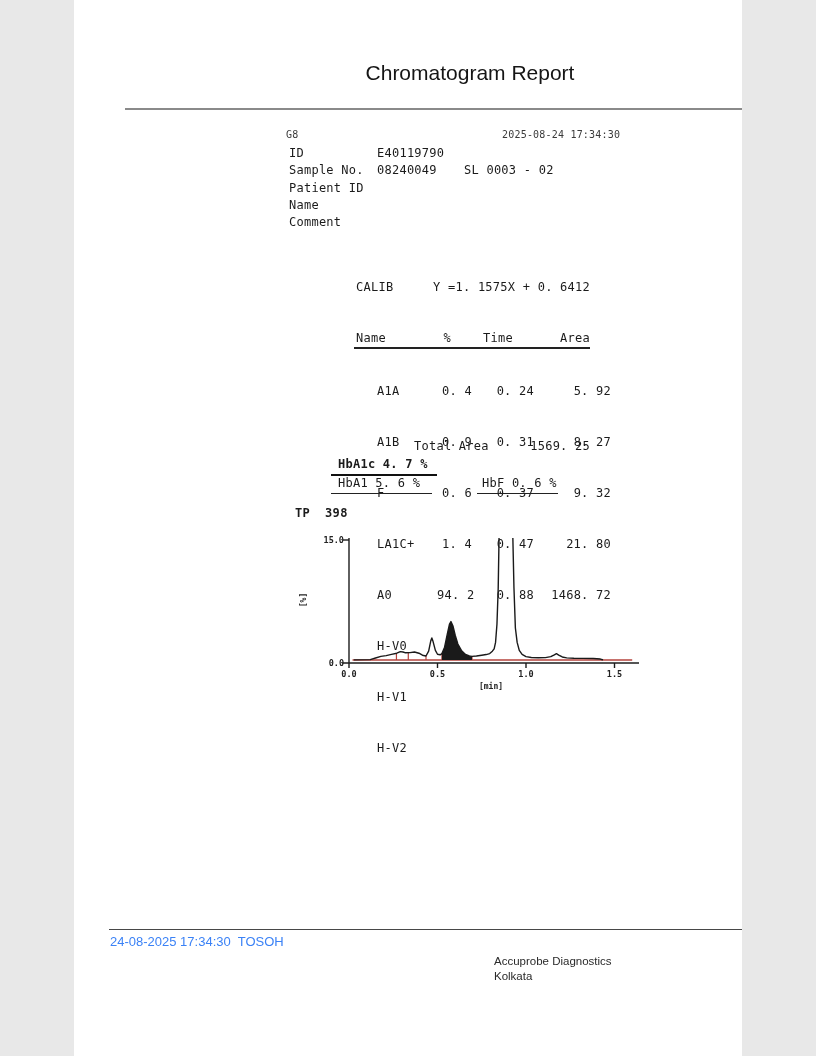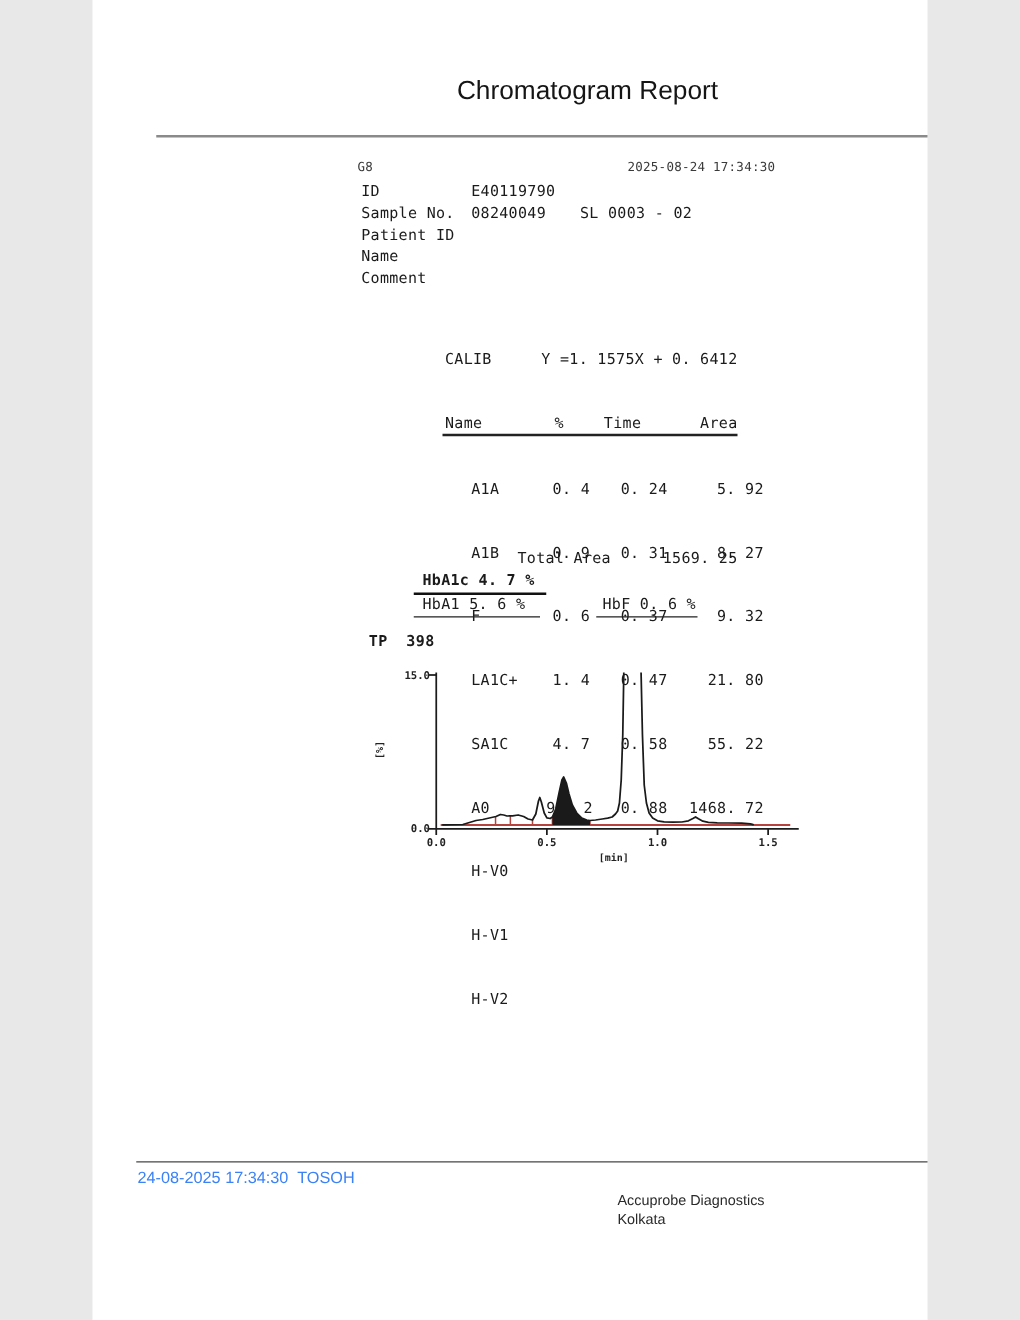--- a/index.html
+++ b/index.html
@@ -71,23 +71,20 @@
     <div class="grid">
       <span>A1B</span><span>0. 9</span><span>0. 31</span><span>8. 27</span>
     </div>
     <div class="grid">
       <span>F</span><span>0. 6</span><span>0. 37</span><span>9. 32</span>
     </div>
     <div class="grid">
       <span>LA1C+</span><span>1. 4</span><span>0. 47</span><span>21. 80</span>
     </div>
     <div class="grid">
-      <span>SA1C</span><span>4. 7</span><span>0. 58</span><span>55. 22</span>
-    </div>
-    <div class="grid">
       <span>A0</span><span>94. 2</span><span>0. 88</span><span>1468. 72</span>
     </div>
     <div class="grid">
       <span>H-V0</span><span></span><span></span><span></span>
     </div>
     <div class="grid">
       <span>H-V1</span><span></span><span></span><span></span>
     </div>
     <div class="grid">
       <span>H-V2</span><span></span><span></span><span></span>

